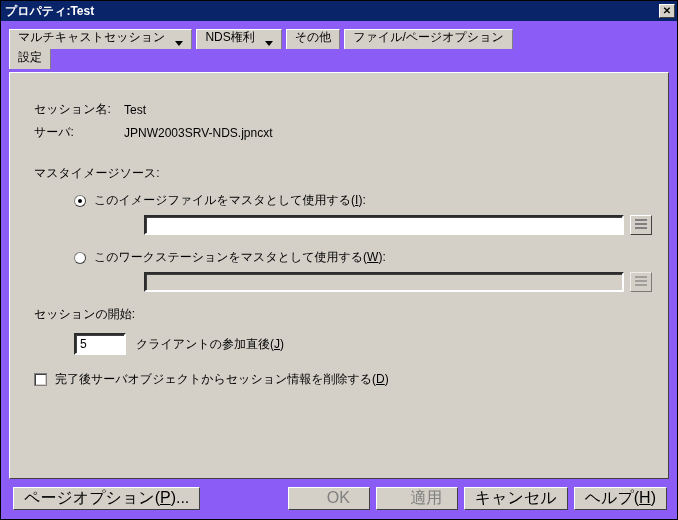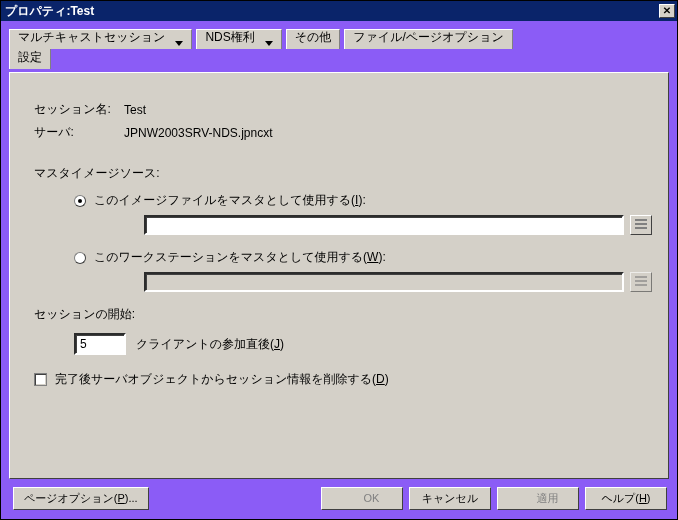--- a/index.html
+++ b/index.html
@@ -203,21 +203,21 @@
     height:34px;
   }
   .button-row .spacer{flex:1;}
   .btn {
     min-width:82px;height:23px;
     border:1px solid #fff;
     border-right-color:#404040;border-bottom-color:#404040;
     background:#d4d0c8;
     display:flex;align-items:center;justify-content:center;
     padding:0 10px;
-    font-family:inherit;font-size:11px;
+    font-family:inherit;font-size:16px;
   }
   .btn.wide{min-width:130px;}
   .btn.disabled{color:#808080;padding-left:29px;}
 </style>
 </head>
 <body>
 
 <div class="window">
 
   <div class="titlebar">
@@ -311,25 +311,25 @@
     <div class="button-row">
       <div class="btn wide">
         <span>ページオプション(</span>
           <span class="underline">P</span>
           <span>)...</span>
       </div>
       <div class="spacer"></div>
       <div class="btn disabled">
         <span>OK</span>
       </div>
+      <div class="btn disabled">
+        <span>適用</span>
+      </div>
       <div class="btn">
         <span>キャンセル</span>
-      </div>
-      <div class="btn disabled">
-        <span>適用</span>
       </div>
       <div class="btn">
         <span>ヘルプ(</span>
           <span class="underline">H</span>
           <span>)</span>
       </div>
     </div>
 
   </div>
 </div>

